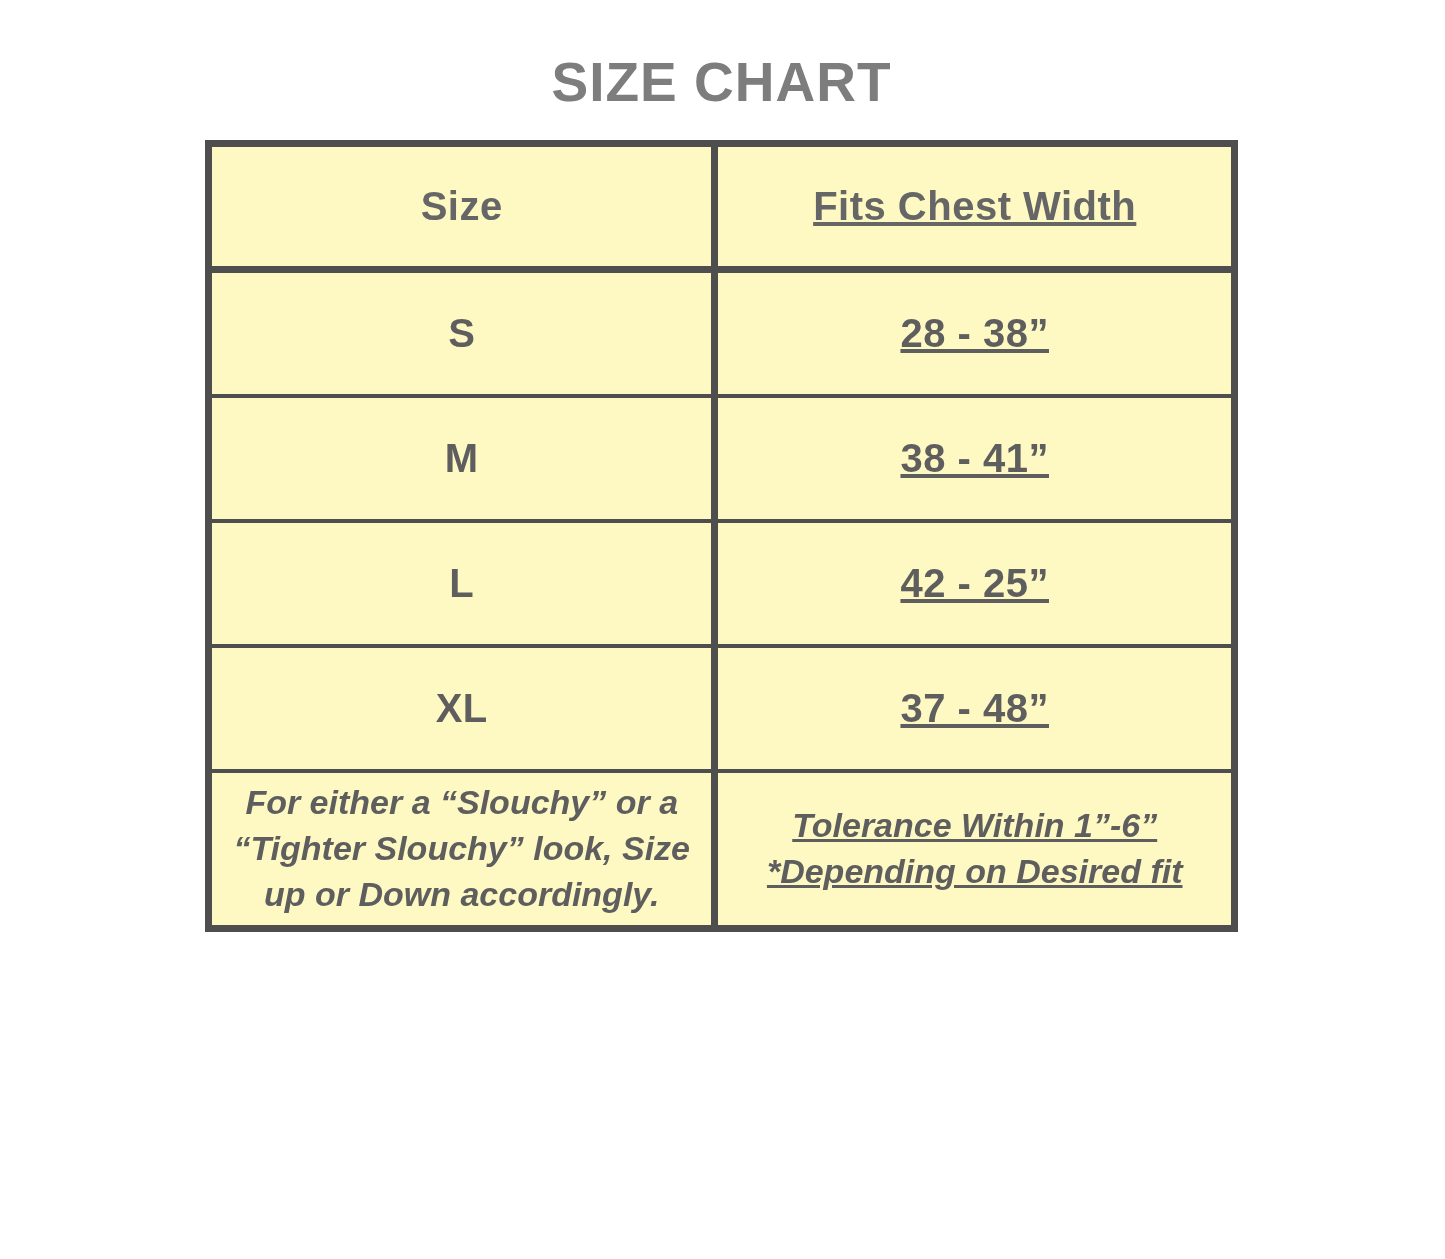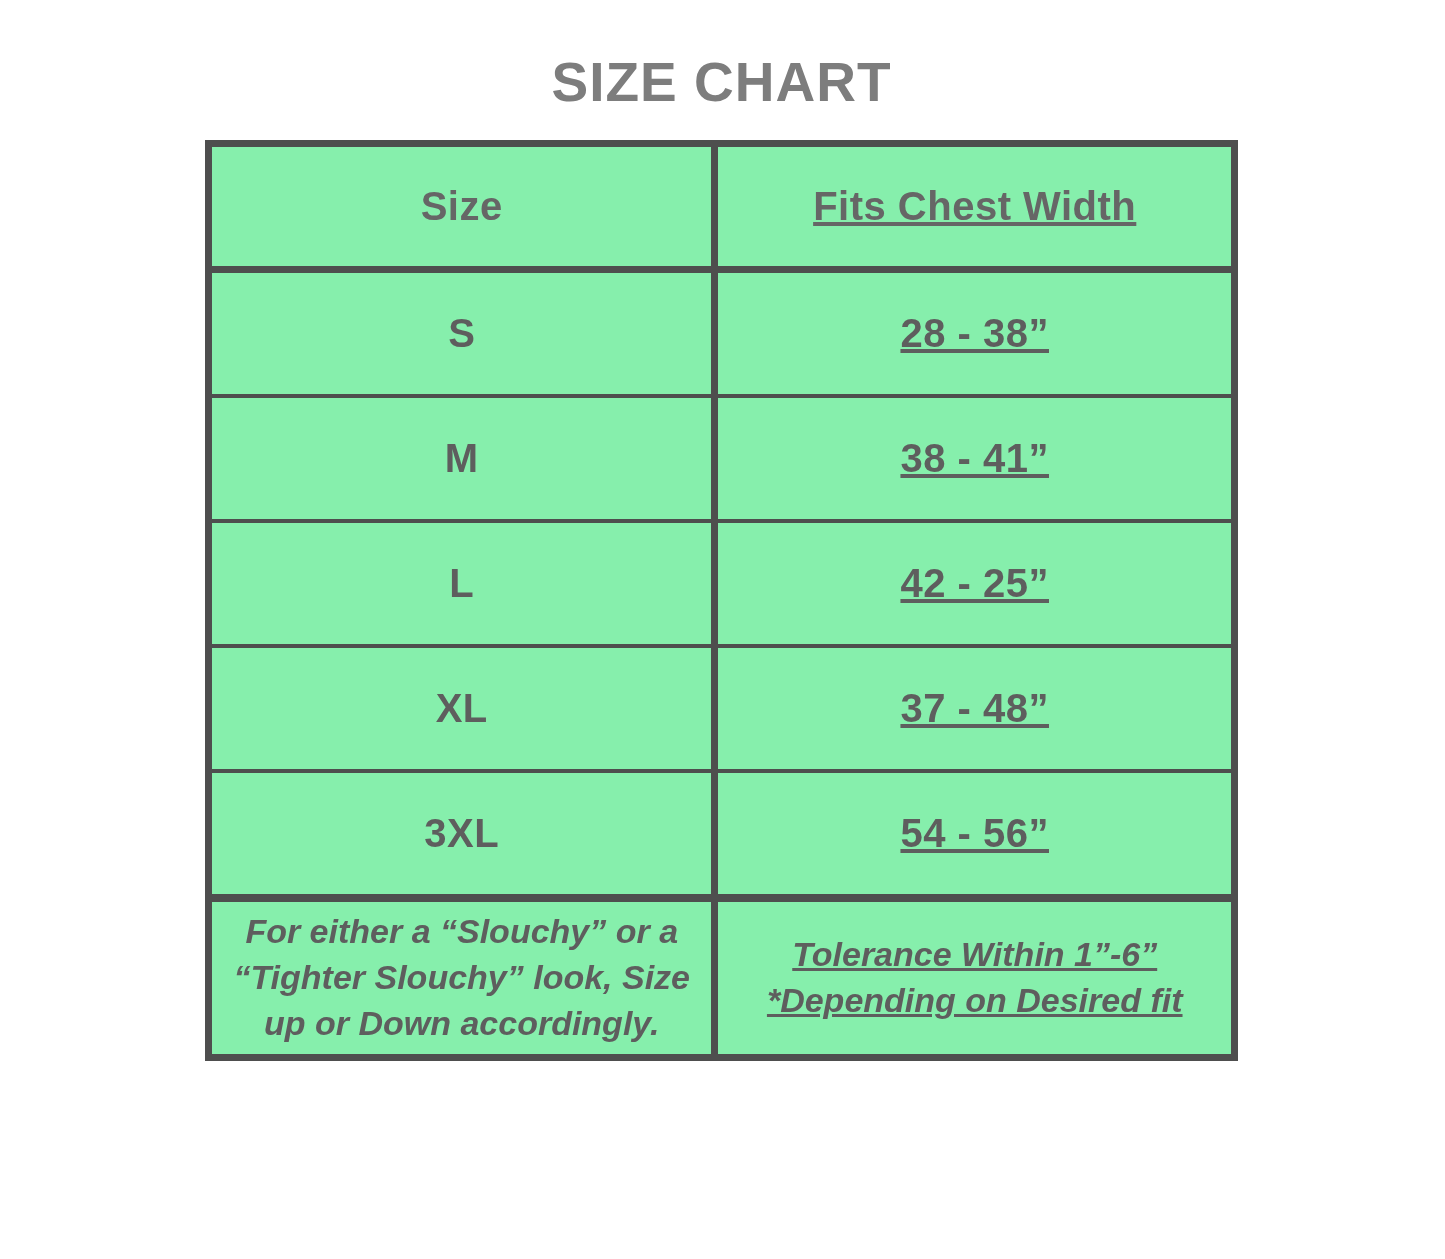--- a/index.html
+++ b/index.html
@@ -22,21 +22,21 @@
     margin: 0 0 26px 0;
     text-align: center;
     font-size: 55px;
     line-height: 64px;
     font-weight: 700;
     color: #7d7d7d;
     letter-spacing: 1px;
   }
   .size-table {
     border: 7px solid #4e4e4e;
-    background: #86efac;
+    background: #fef9c3;
     margin-top: 13px;
   }
   .t-row {
     display: flex;
     border-bottom: 4px solid #4e4e4e;
   }
   .t-row.header-row {
     height: 119px;
     border-bottom-width: 7px;
   }
@@ -113,24 +113,20 @@
       <div class="cell col-left">L</div>
       <div class="cell col-right">42 - 25”</div>
     </div>
 
     <div class="t-row size-row">
       <div class="cell col-left">XL</div>
       <div class="cell col-right">37 - 48”</div>
     </div>
 
 
-    <div class="t-row size-row size-row-last">
-      <div class="cell col-left">3XL</div>
-      <div class="cell col-right">54 - 56”</div>
-    </div>
 
     <div class="t-row footer-row">
       <div class="cell col-left">For either a “Slouchy” or a “Tighter Slouchy” look, Size up or Down accordingly.</div>
       <div class="cell col-right">Tolerance Within 1”-6” *Depending on Desired fit</div>
     </div>
 
   </div>
 </div>
 
 </body></html>

